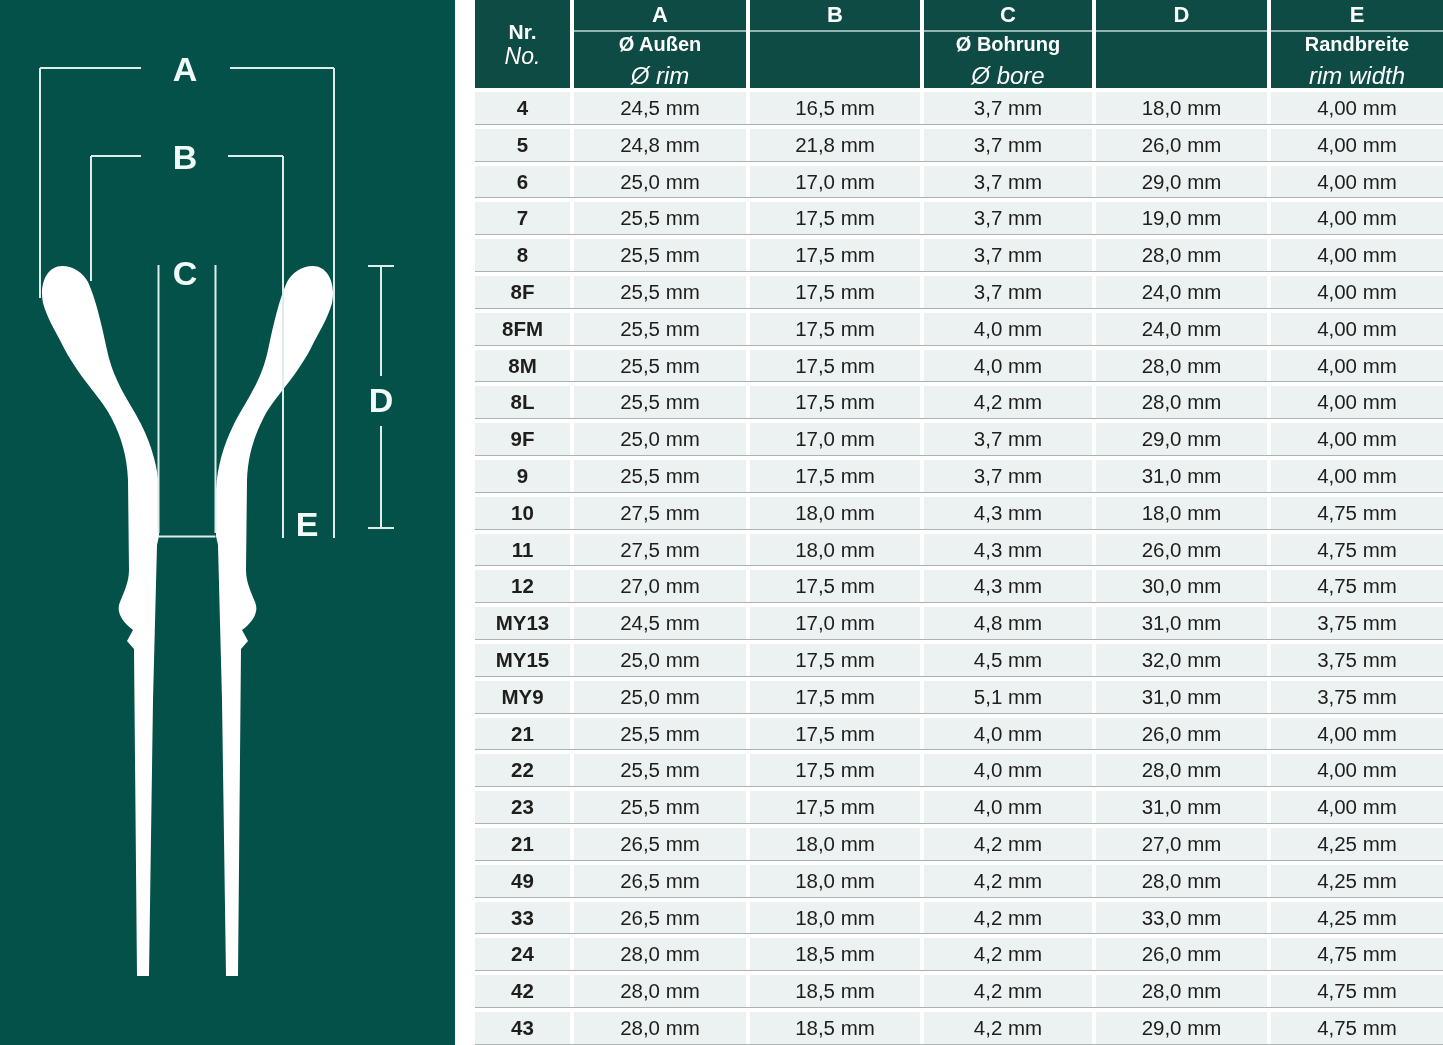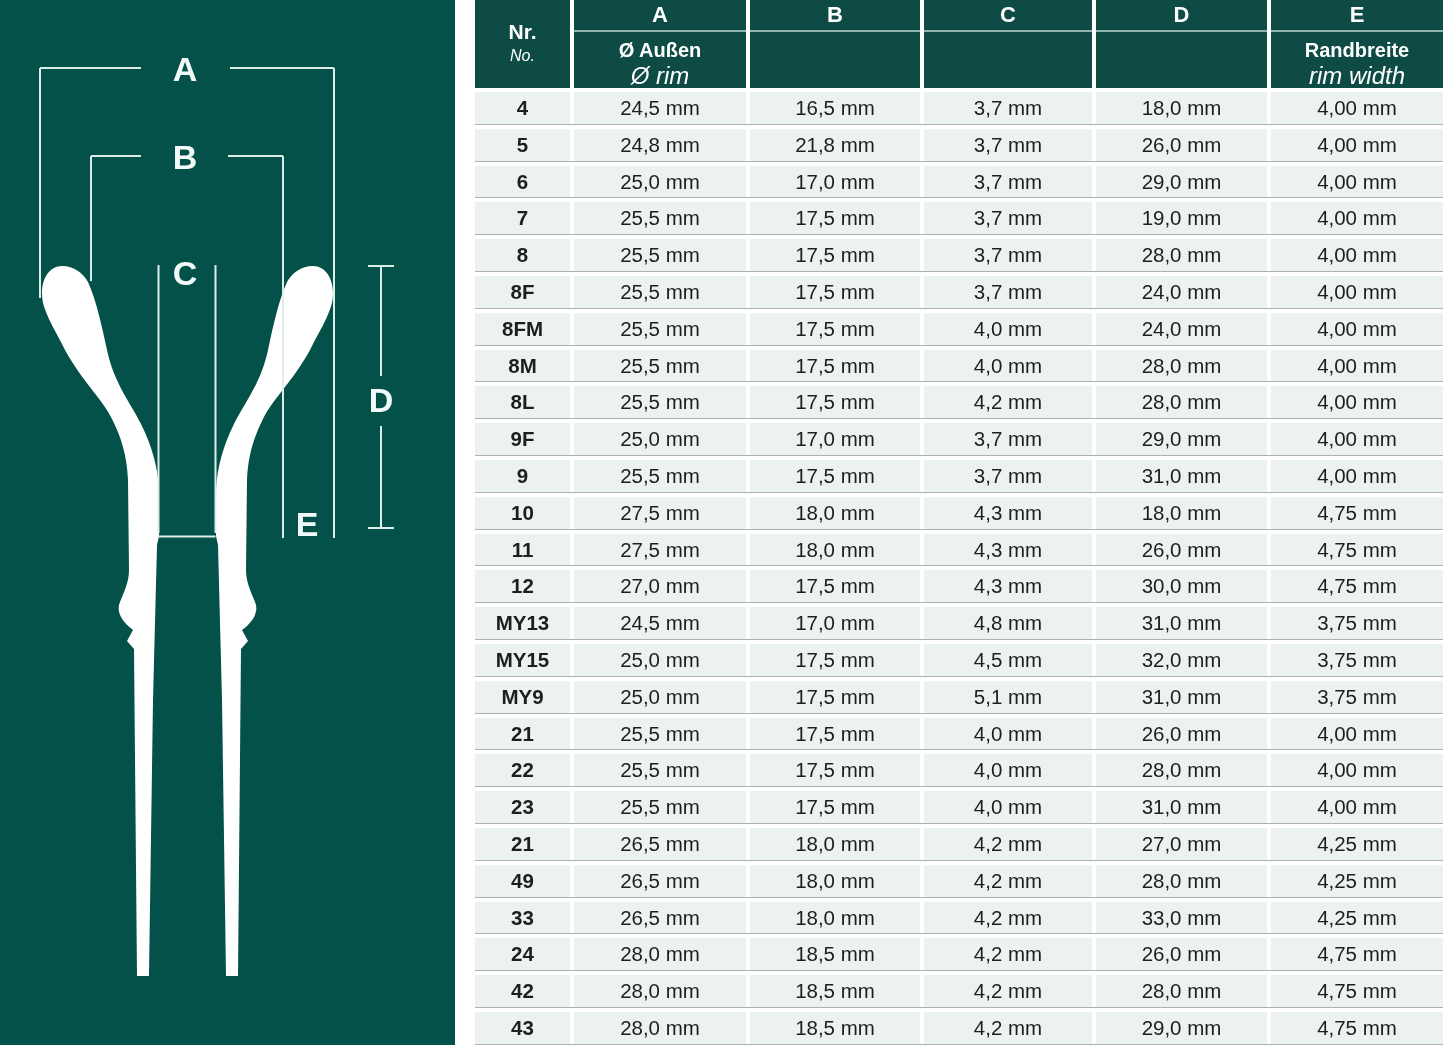--- a/index.html
+++ b/index.html
@@ -25,28 +25,28 @@
   .grid-row {
     display:grid;
     grid-template-columns:95px 172px 170px 168px 171px 172px;
     column-gap:4px;
   }
 
   .thead { height:88px; }
   .th { background:#0d4b44; color:#ffffff; display:flex; flex-direction:column; }
   .th-nr { align-items:center; justify-content:center; }
   .nr-de { font-weight:bold; font-size:21px; line-height:24px; }
-  .nr-en { font-style:italic; font-size:16px; line-height:24px; }
+  .nr-en { font-style:italic; font-size:23px; line-height:24px; }
   .th-letter {
     height:30px; display:flex; align-items:center; justify-content:center;
     font-weight:bold; font-size:22px;
     border-bottom:2px solid #8fb5ae;
   }
   .th-labels {
-    flex:1; display:flex; flex-direction:column; align-items:center; justify-content:flex-end;
+    flex:1; display:flex; flex-direction:column; align-items:center; justify-content:space-between;
   }
   .th-de { font-weight:bold; font-size:20px; line-height:25px; }
   .th-en { font-style:italic; font-size:24px; line-height:25px; }
 
   .tbody { padding-top:4px; }
   .tr { border-bottom:1px solid #a9b3b1; margin-bottom:4px; }
   .td {
     background:#ebf2f1; height:31.8px; line-height:31.8px;
     text-align:center; font-size:20.5px; color:#1e1e1c;
     white-space:nowrap; overflow:hidden;
@@ -152,20 +152,24 @@
           <div class="th-en">Ø rim</div>
         </div>
       </div>
 
       <div class="th">
         <div class="th-letter">B</div>
       </div>
 
       <div class="th">
         <div class="th-letter">C</div>
+        <div class="th-labels">
+          <div class="th-de">Ø Bohrung</div>
+          <div class="th-en">Ø bore</div>
+        </div>
       </div>
 
       <div class="th">
         <div class="th-letter">D</div>
       </div>
 
       <div class="th">
         <div class="th-letter">E</div>
         <div class="th-labels">
           <div class="th-de">Randbreite</div>

